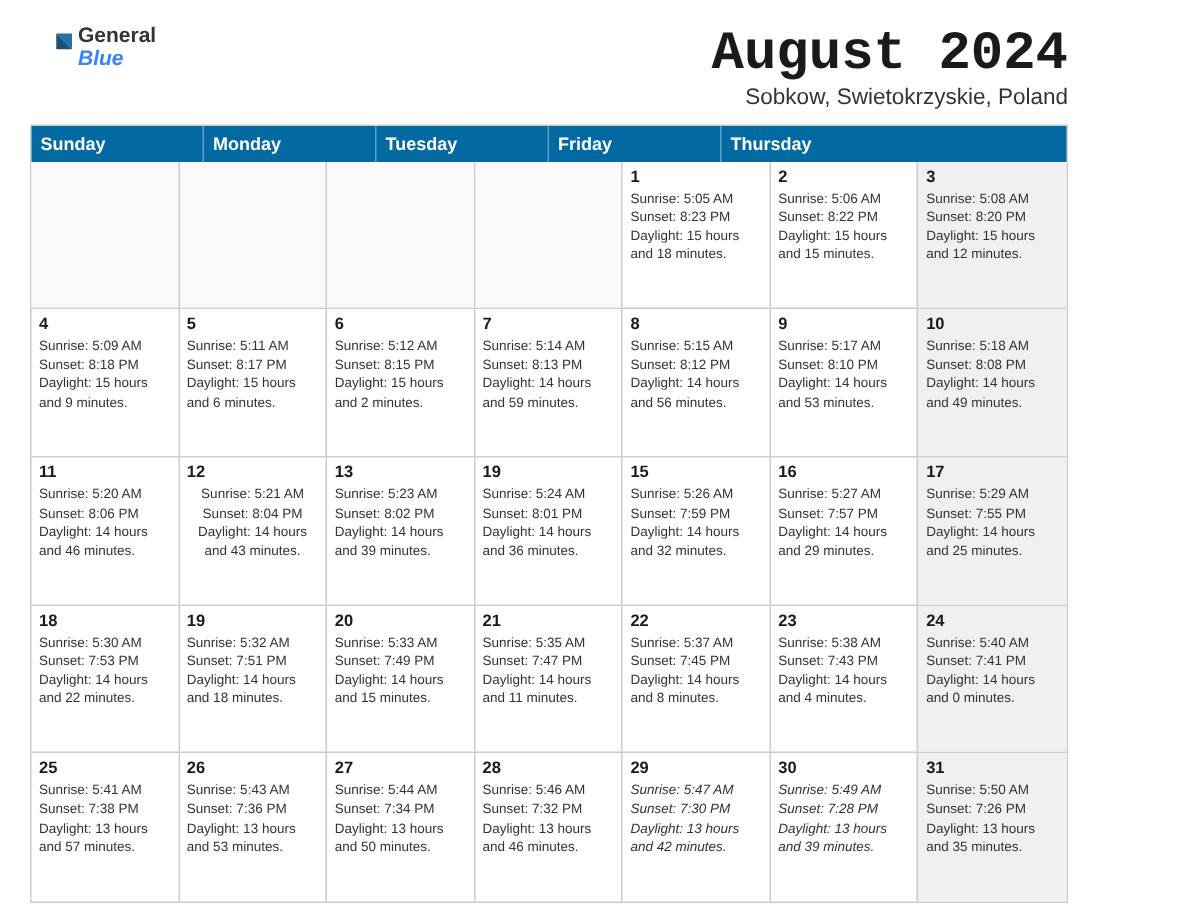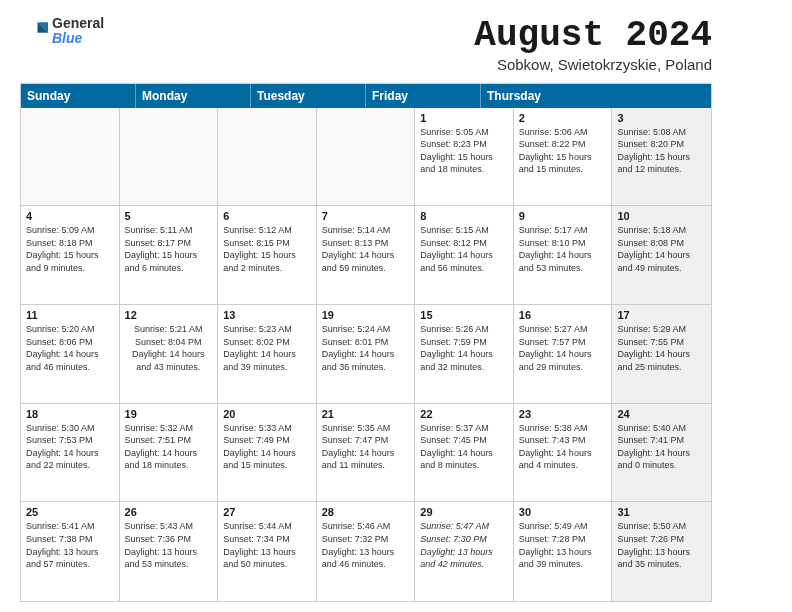--- a/index.html
+++ b/index.html
@@ -360,21 +360,21 @@
           </div>
           <div class="calendar-cell">
             <span class="cell-date">29</span>
             <div class="cell-info" style="white-space: pre-line; font-style: italic;">Sunrise: 5:47 AM
 Sunset: 7:30 PM
 Daylight: 13 hours
 and 42 minutes.</div>
           </div>
           <div class="calendar-cell">
             <span class="cell-date">30</span>
-            <div class="cell-info" style="white-space: pre-line;">Sunrise: 5:49 AM
+            <div class="cell-info" style="white-space: pre-line; font-style: italic;">Sunrise: 5:49 AM
 Sunset: 7:28 PM
 Daylight: 13 hours
 and 39 minutes.</div>
           </div>
           <div class="calendar-cell shaded">
             <span class="cell-date">31</span>
             <div class="cell-info" style="white-space: pre-line;">Sunrise: 5:50 AM
 Sunset: 7:26 PM
 Daylight: 13 hours
 and 35 minutes.</div>

